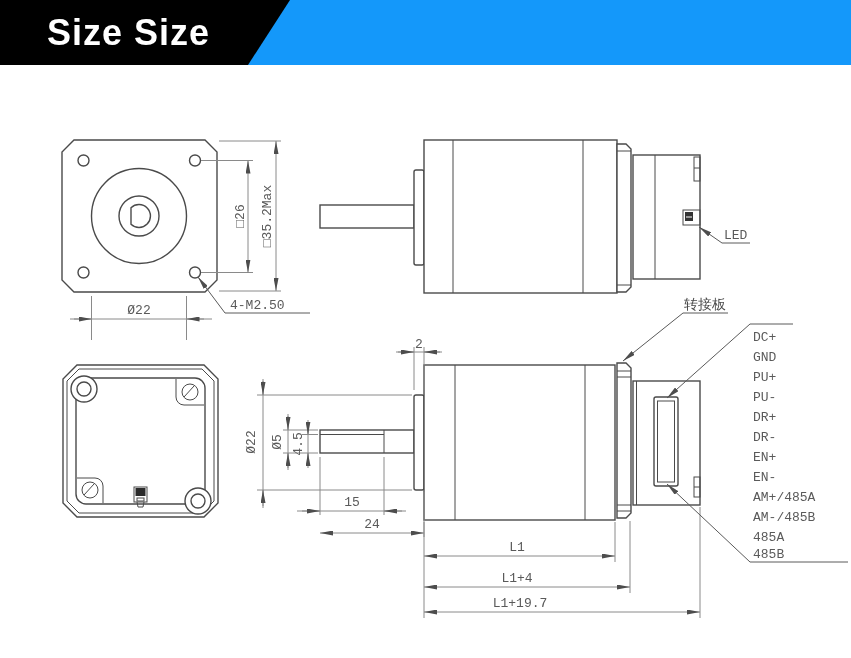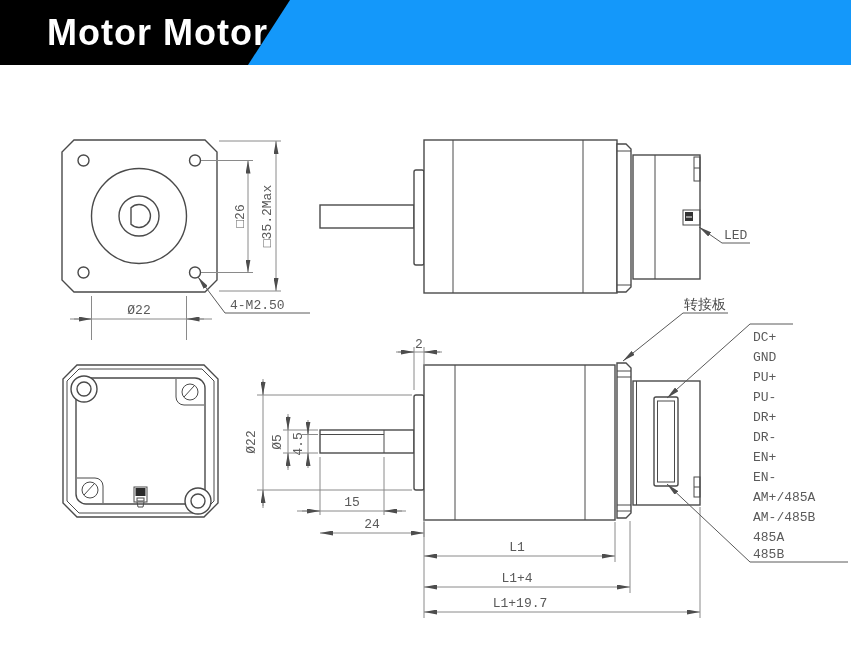--- a/index.html
+++ b/index.html
@@ -20,21 +20,21 @@
   .dimtxt{font-family:"Liberation Mono","DejaVu Sans Mono",monospace;font-size:13px;fill:#5a5a5a;}
   .cjk{font-family:"DejaVu Sans",sans-serif;font-size:14px;fill:#4a4a4a;}
 </style>
 </head>
 <body>
 
 <div class="page">
 
   <div class="banner">
     <div class="banner-black">
-      <span class="banner-title">Motor Motor</span>
+      <span class="banner-title">Size Size</span>
     </div>
   </div>
 
   <svg width="851" height="593" viewBox="0 65 851 593">
     <defs>
       <marker id="arr" viewBox="0 0 13 5" refX="13" refY="2.5" markerWidth="13" markerHeight="5" markerUnits="userSpaceOnUse" orient="auto-start-reverse">
         <path d="M13,2.5 L0,0 L0,5 Z" fill="#4d4d4d"></path>
       </marker>
     </defs>
 

